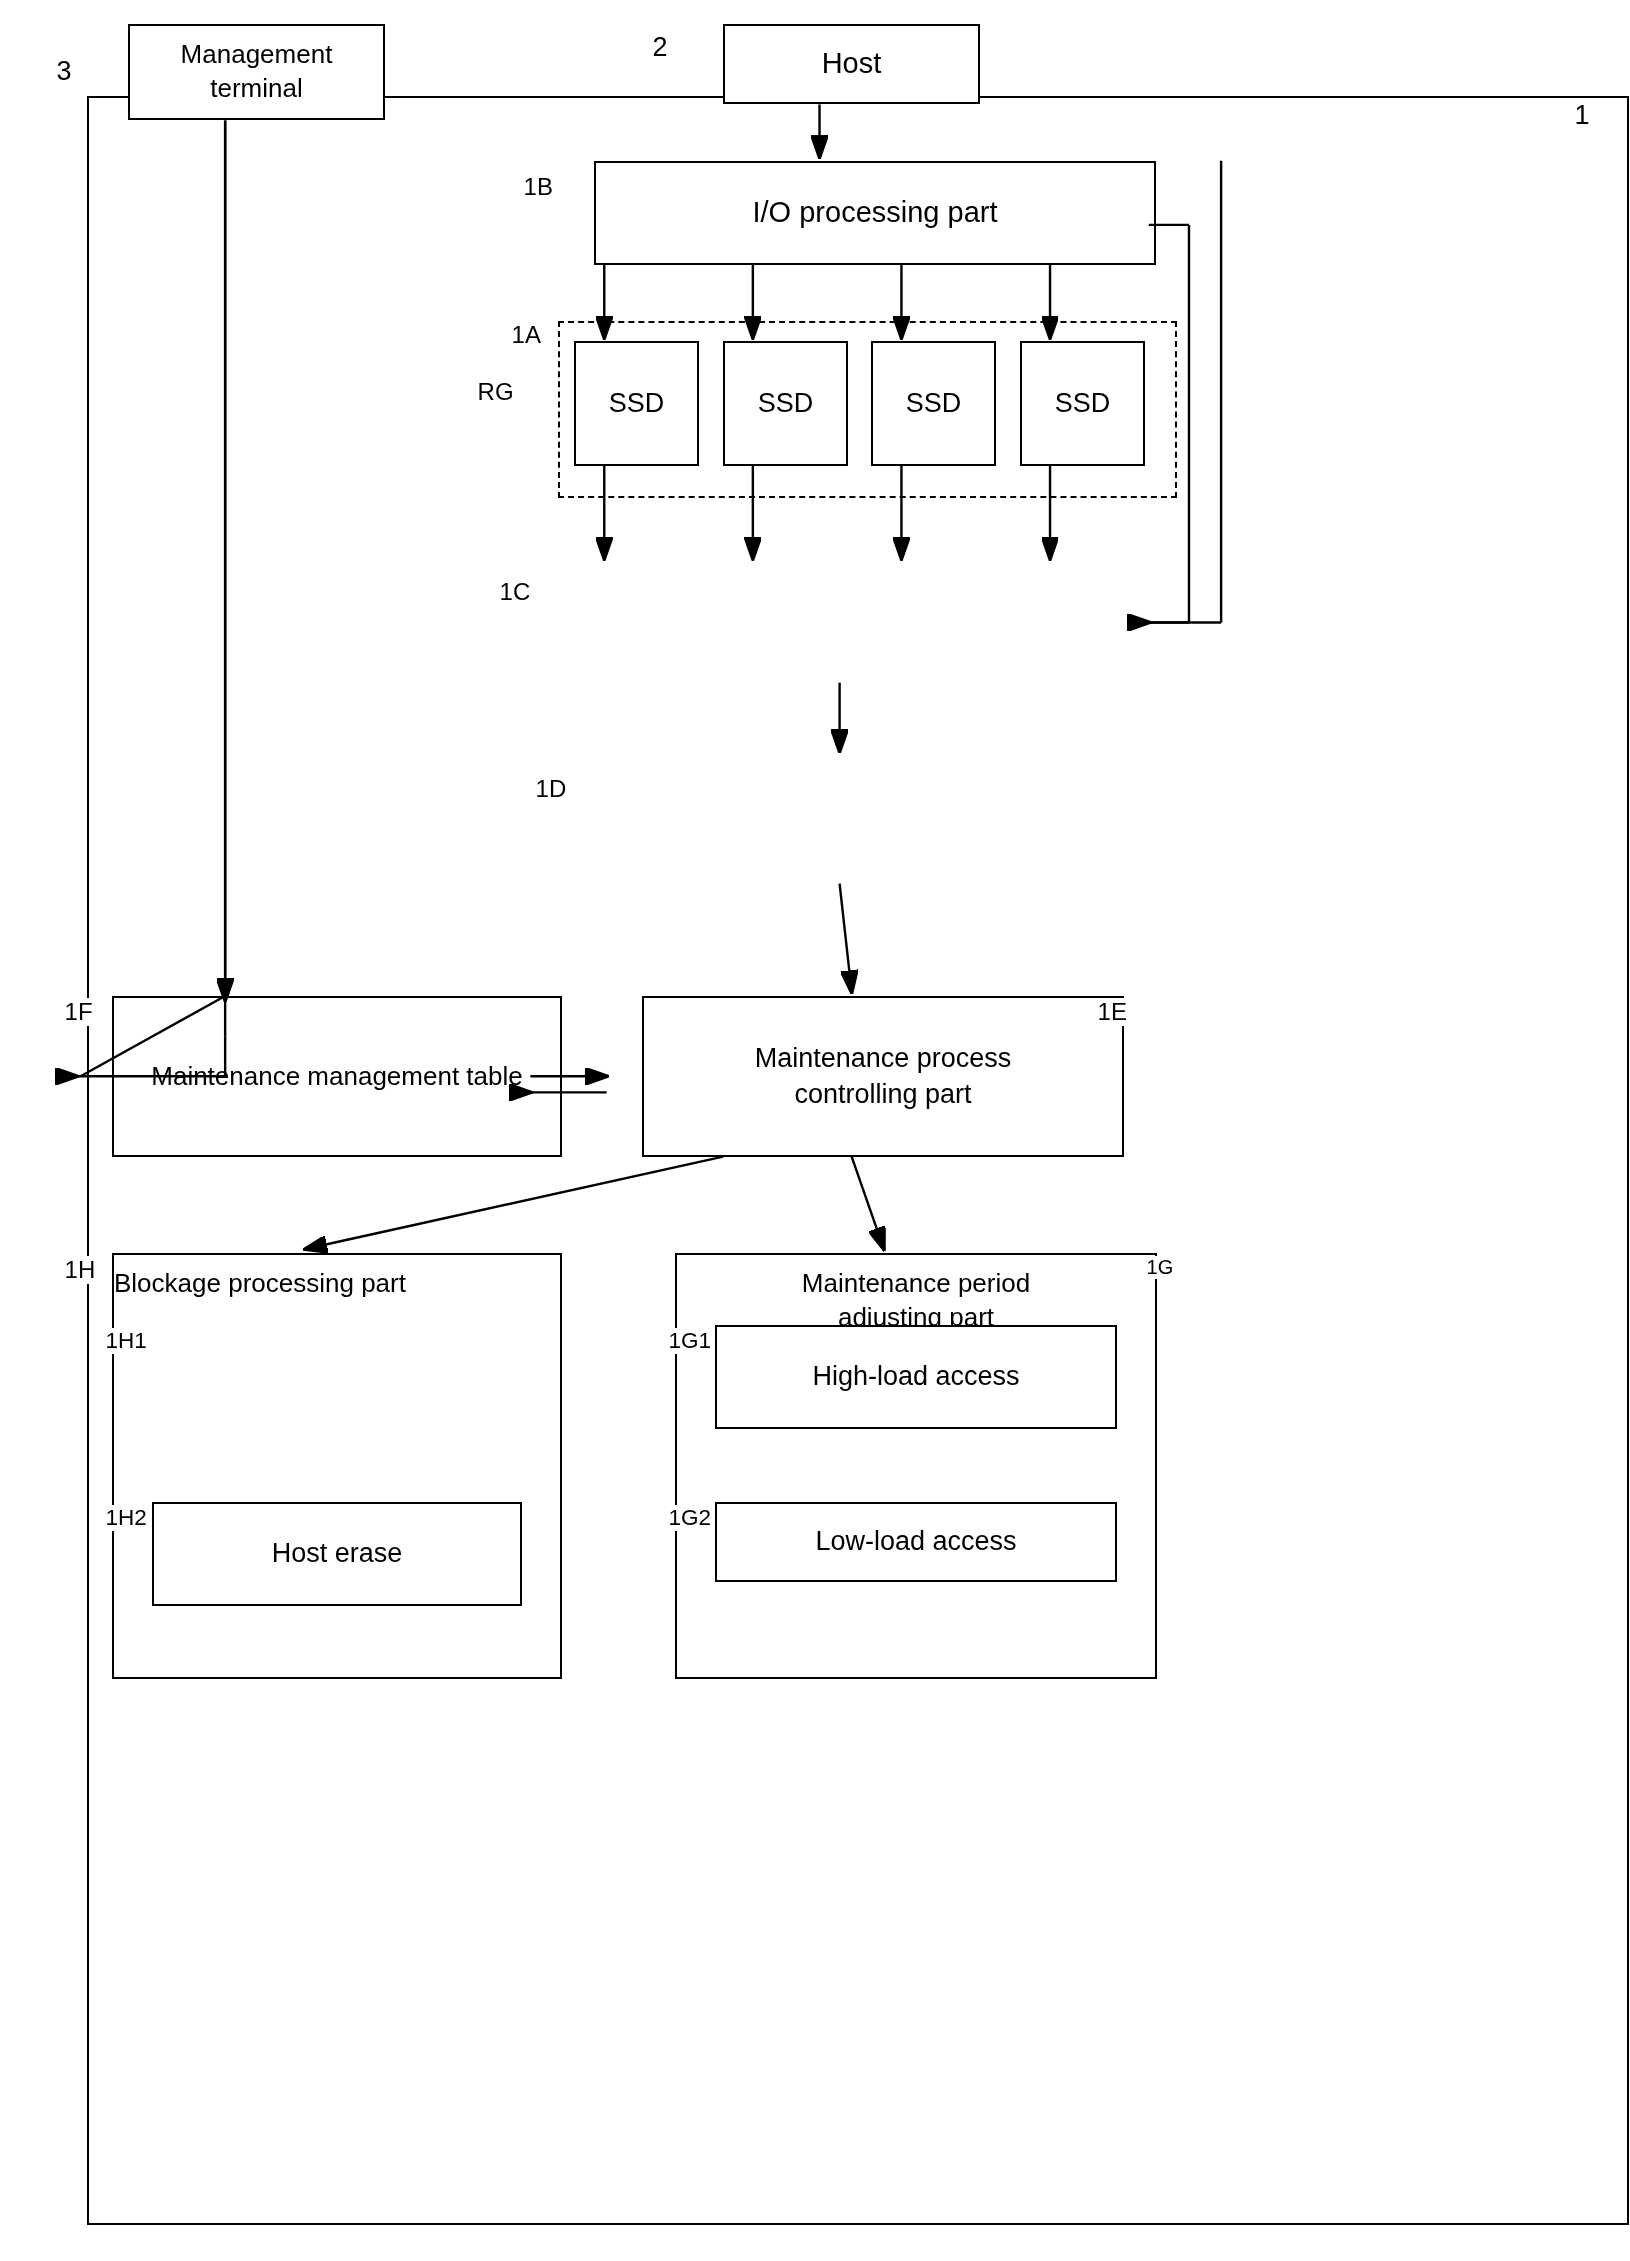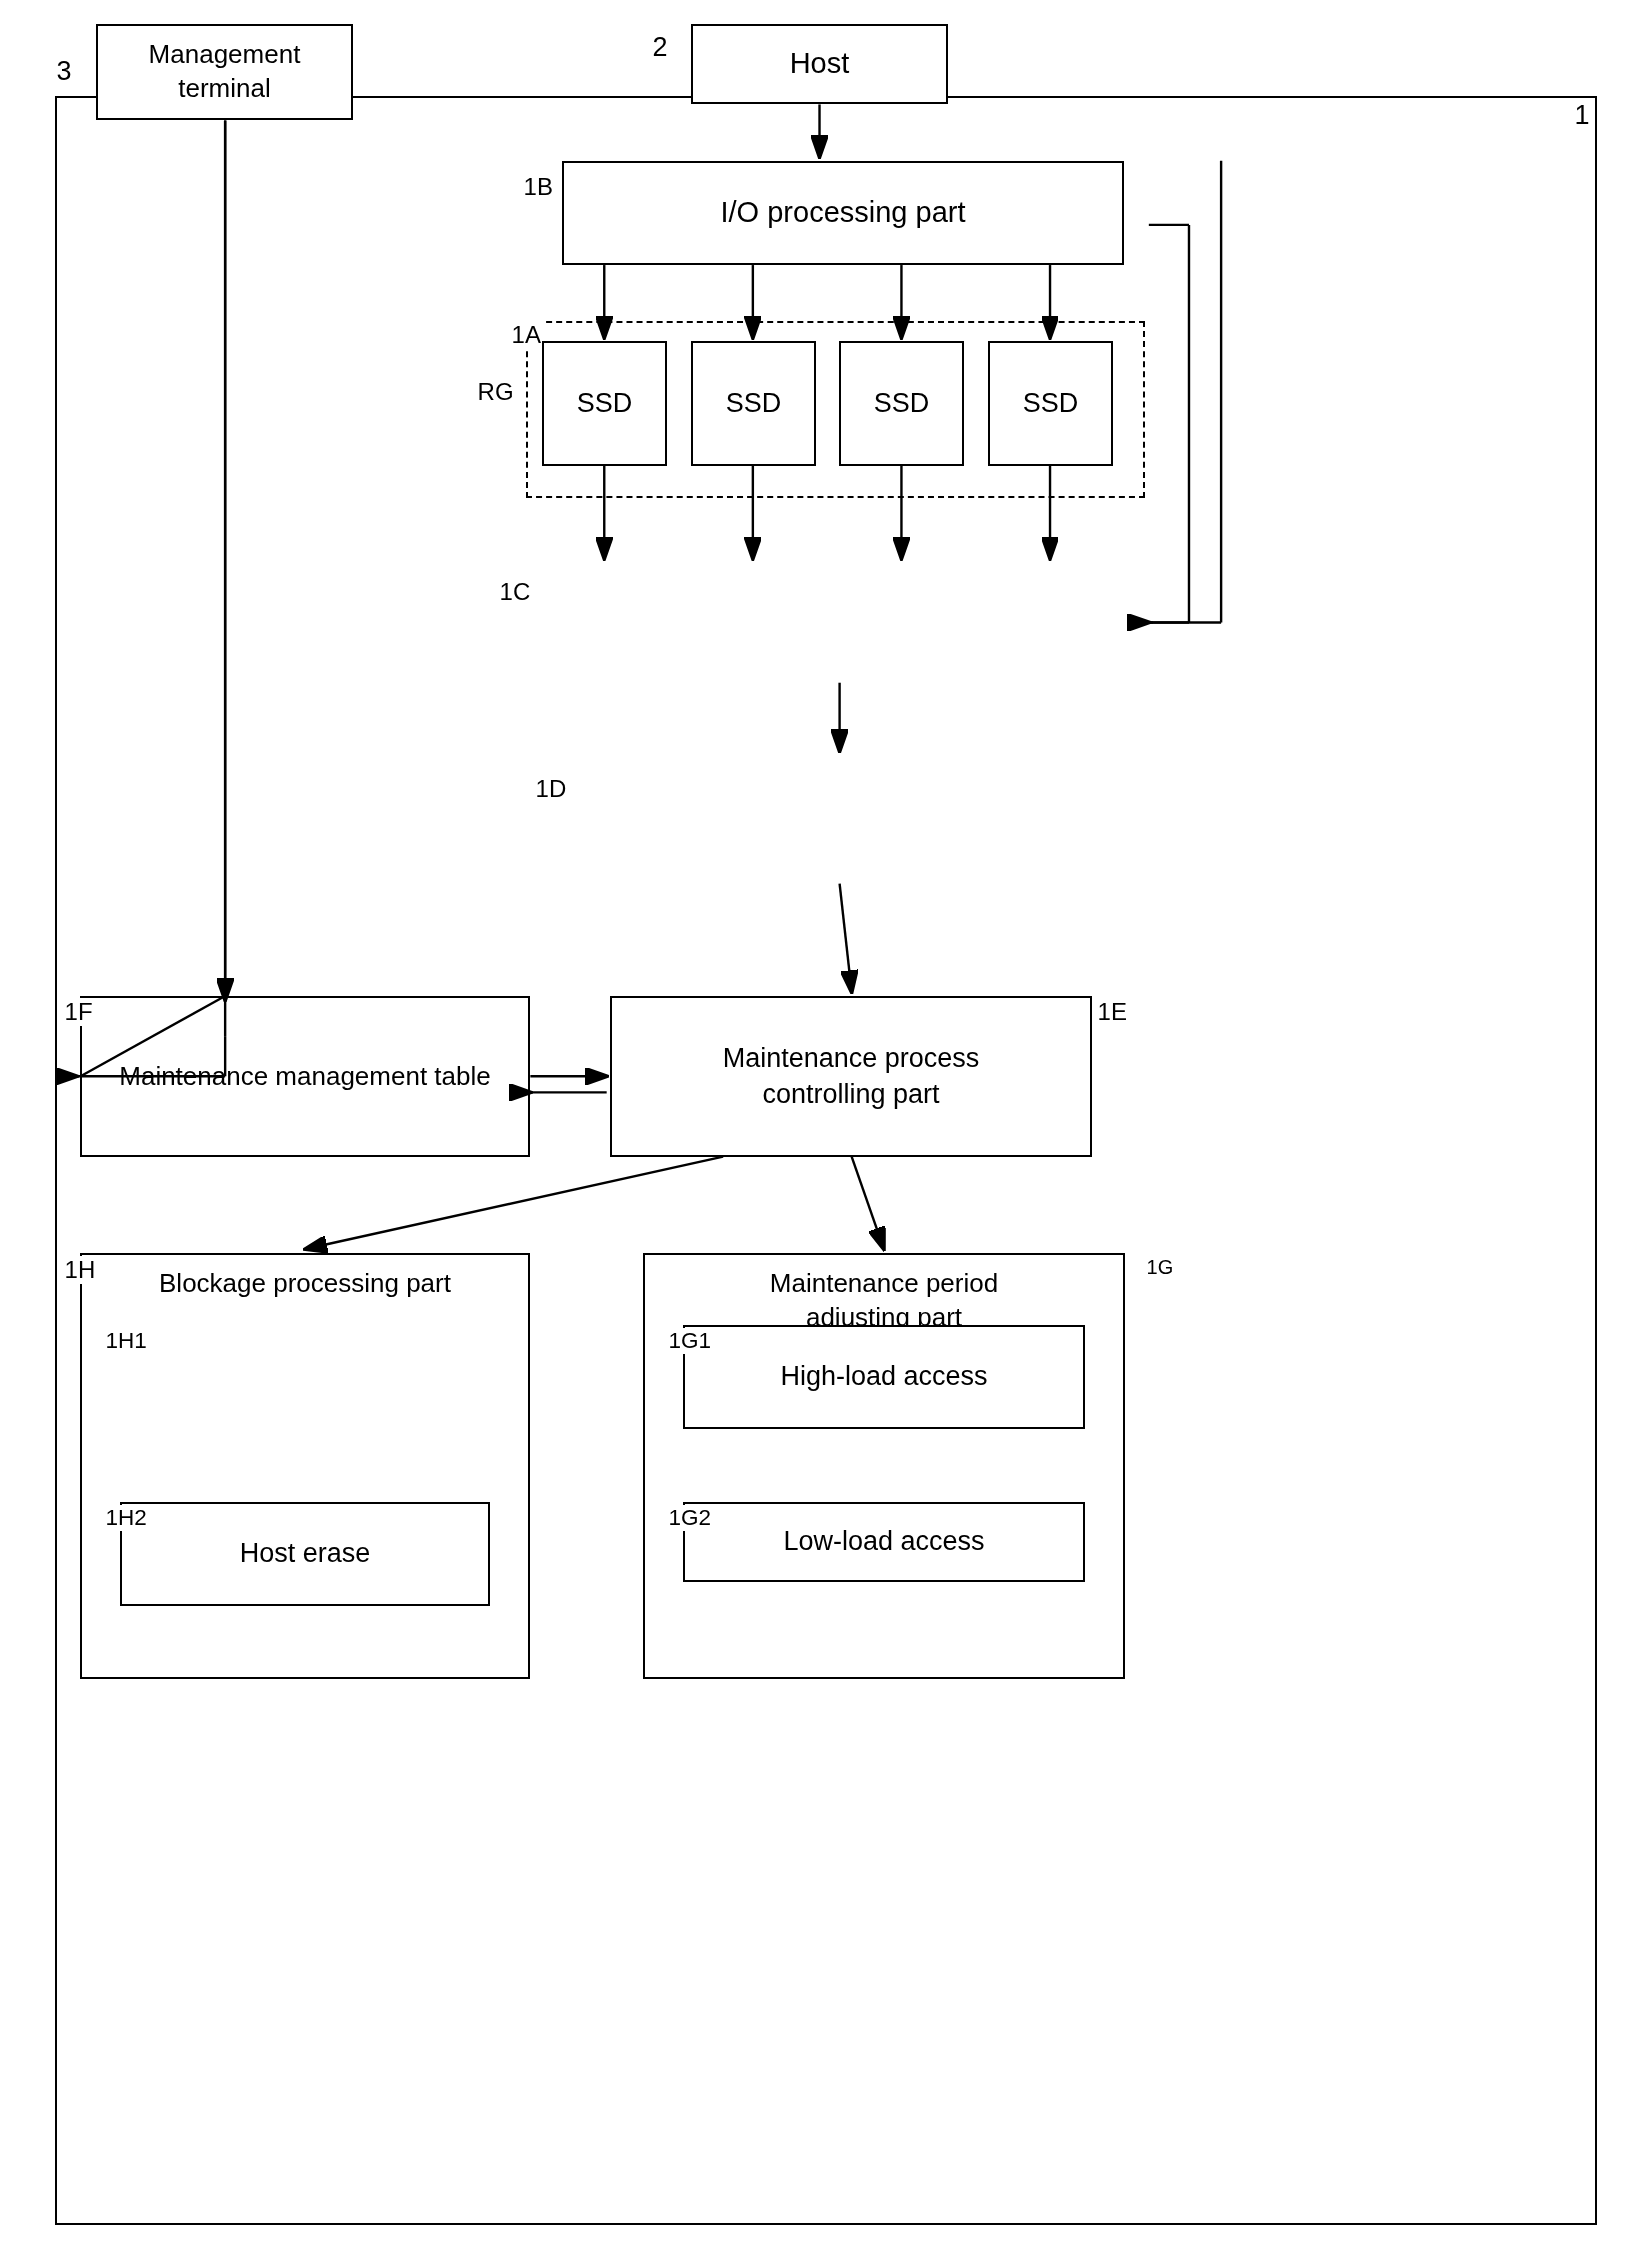--- a/index.html
+++ b/index.html
@@ -22,20 +22,21 @@
       position: absolute;
       background: #fff;
       border: 2.4px solid #000;
       display: flex;
       align-items: center;
       justify-content: center;
       text-align: center;
       font-size: 26px;
       font-weight: normal;
       line-height: 1.3;
+      margin-left: 32px;
     }
     .box-dashed {
       border: 2.4px dashed #000;
     }
     .label {
       position: absolute;
       font-size: 24px;
       font-weight: normal;
       background: #fff;
       padding: 0 1.6px;
@@ -122,21 +123,21 @@
   <div class="label" style="left:63px; top:998px; font-size:24px;">1F</div>
 
   <div class="box" style="left:610px; top:996px; width:482px; height:161px;">
     <span style="white-space:pre-line; font-size:27px;">Maintenance process
 controlling part</span>
   </div>
 
   <div class="label" style="left:1096px; top:998px; font-size:24px;">1E</div>
 
   <div class="box" style="left:80px; top:1253px; width:450px; height:426px; align-items:flex-start; padding-top:12px;">
-    <span style="font-size:26px; text-align:center; width:100%; display:block;">Blockage processing part</span>
+    <span style="font-size:26px; text-align:left; width:100%; display:block;">Blockage processing part</span>
   </div>
 
   <div class="label" style="left:63px; top:1256px; font-size:24px;">1H</div>
 
 
   <div class="label" style="left:104px; top:1328px; font-size:22.5px;">1H1</div>
 
   <div class="box" style="left:120px; top:1502px; width:370px; height:104px;">
     <span style="font-size:27px;">Host erase</span>
   </div>

